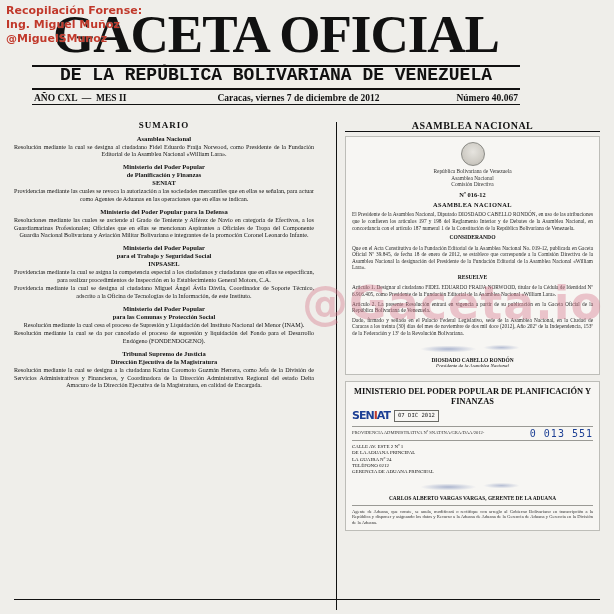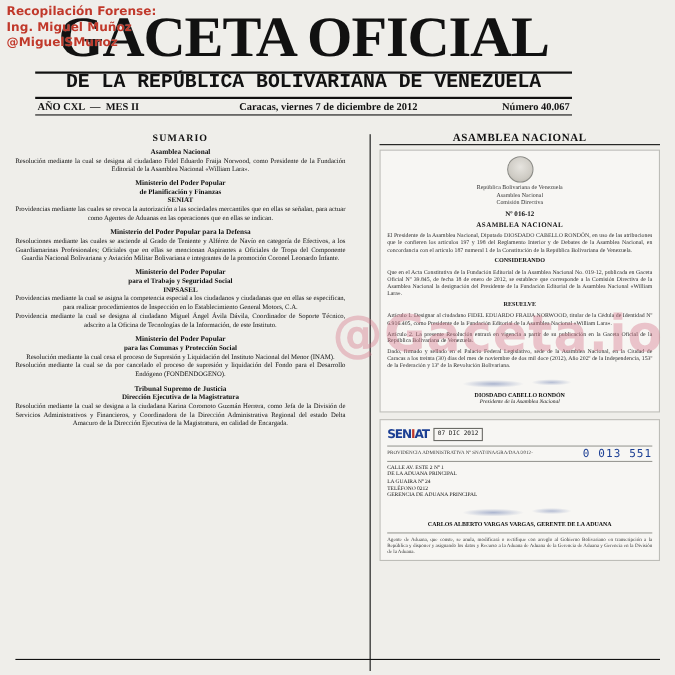--- a/index.html
+++ b/index.html
@@ -275,20 +275,21 @@
         <div class="para">Artículo 2. La presente Resolución entrará en vigencia a partir de su publicación en la Gaceta Oficial de la República Bolivariana de Venezuela.</div>
         <div class="para">Dado, firmado y sellado en el Palacio Federal Legislativo, sede de la Asamblea Nacional, en la Ciudad de Caracas a los treinta (30) días del mes de noviembre de dos mil doce (2012), Año 202º de la Independencia, 153º de la Federación y 13º de la Revolución Bolivariana.</div>
         <div class="sig">
           <div class="scribble"></div>
           <div class="name">DIOSDADO CABELLO RONDÓN</div>
           <div class="role">Presidente de la Asamblea Nacional</div>
         </div>
       </div>
 
       <div class="minbox">
+        <div class="min-title">MINISTERIO DEL PODER POPULAR DE PLANIFICACIÓN Y FINANZAS</div>
         <div class="senifit">
           <span class="logo">SEN<span class="dot">I</span>AT</span>
           <span class="stamp">07 DIC 2012</span>
         </div>
         <div class="hr"></div>
         <div class="row">
           <div class="tiny">PROVIDENCIA ADMINISTRATIVA Nº SNAT/INA/GRA/DAA/2012-</div>
           <div class="numstamp">0 013 551</div>
         </div>
         <div class="hr"></div>

